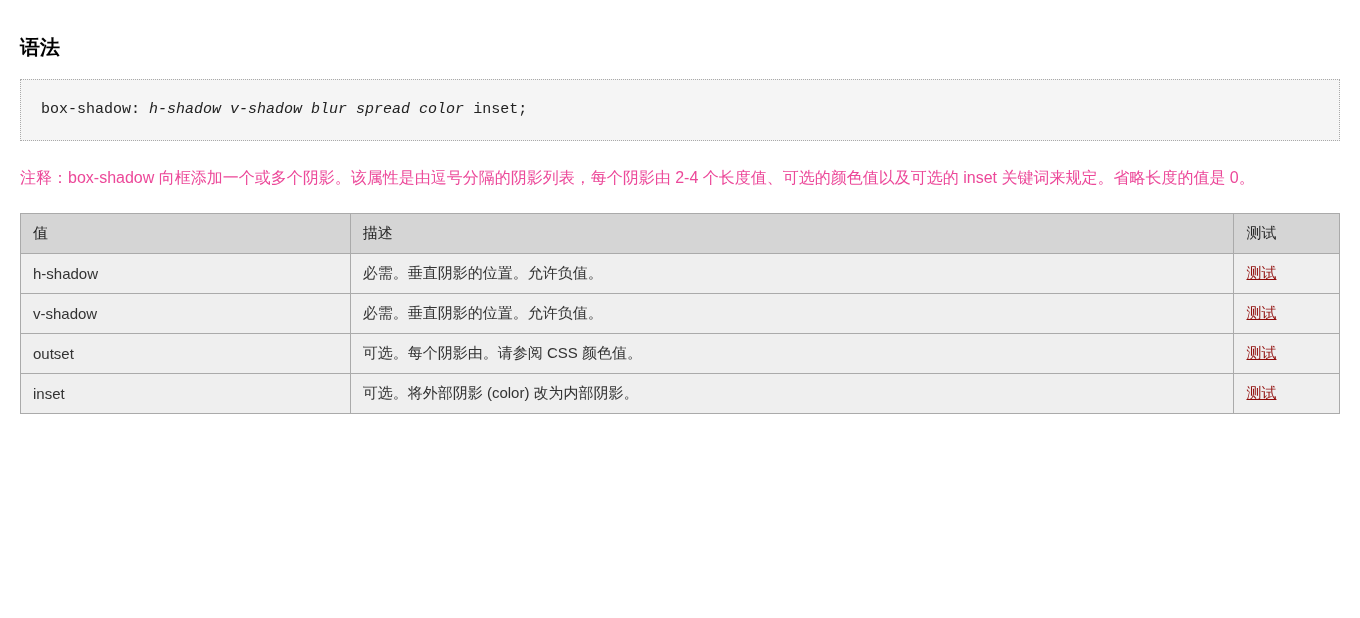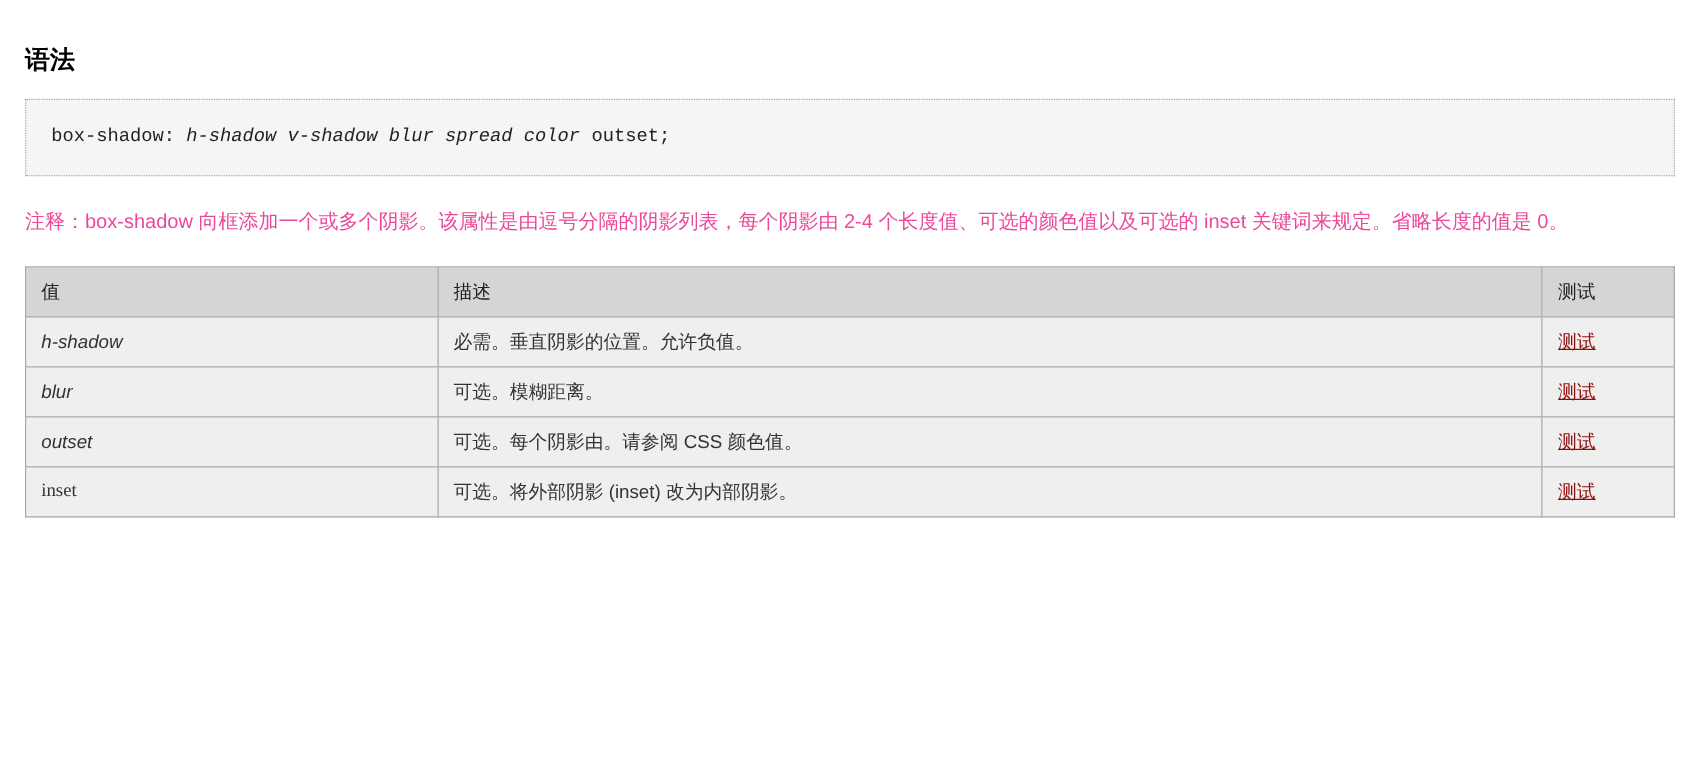--- a/index.html
+++ b/index.html
@@ -52,27 +52,25 @@
     th {
       background: #d5d5d5;
       font-weight: normal;
       font-size: 15px;
       color: #222;
     }
     tbody tr {
       background: #efefef;
     }
     td.value-col {
-      font-style: italic;
       font-size: 15px;
       width: 25%;
     }
     td.value-col.no-italic {
       font-style: normal;
-      font-family: Liberation Serif, serif;
     }
     td.desc-col {
       font-size: 15px;
       width: 67%;
     }
     td.test-col {
       width: 8%;
       text-align: left;
     }
     a.test-link {
@@ -82,48 +80,48 @@
     }
   </style>
 </head>
 <body>
 
 <h2>语法</h2>
 
 <div class="code-block">
   <span>box-shadow:</span>
   <span class="italic">h-shadow v-shadow blur spread color</span>
-  <span>outset;</span>
+  <span>inset;</span>
 </div>
 
 <p class="note">注释：box-shadow 向框添加一个或多个阴影。该属性是由逗号分隔的阴影列表，每个阴影由 2-4 个长度值、可选的颜色值以及可选的 inset 关键词来规定。省略长度的值是 0。</p>
 
 <table>
   <thead>
     <tr>
       <th>值</th>
       <th>描述</th>
       <th>测试</th>
     </tr>
   </thead>
   <tbody id="table-body">
   <tr>
         <td class="value-col">h-shadow</td>
         <td class="desc-col">必需。垂直阴影的位置。允许负值。</td>
         <td class="test-col"><a class="test-link" href="#">测试</a></td>
       </tr>
       <tr>
-        <td class="value-col">blur</td>
-        <td class="desc-col">可选。模糊距离。</td>
+        <td class="value-col">v-shadow</td>
+        <td class="desc-col">必需。垂直阴影的位置。允许负值。</td>
         <td class="test-col"><a class="test-link" href="#">测试</a></td>
       </tr>
       <tr>
         <td class="value-col">outset</td>
         <td class="desc-col">可选。每个阴影由。请参阅 CSS 颜色值。</td>
         <td class="test-col"><a class="test-link" href="#">测试</a></td>
       </tr>
       <tr>
         <td class="value-col no-italic">inset</td>
-        <td class="desc-col">可选。将外部阴影 (inset) 改为内部阴影。</td>
+        <td class="desc-col">可选。将外部阴影 (color) 改为内部阴影。</td>
         <td class="test-col"><a class="test-link" href="#">测试</a></td>
       </tr>
     </tbody>
 </table>
 
 </body></html>

